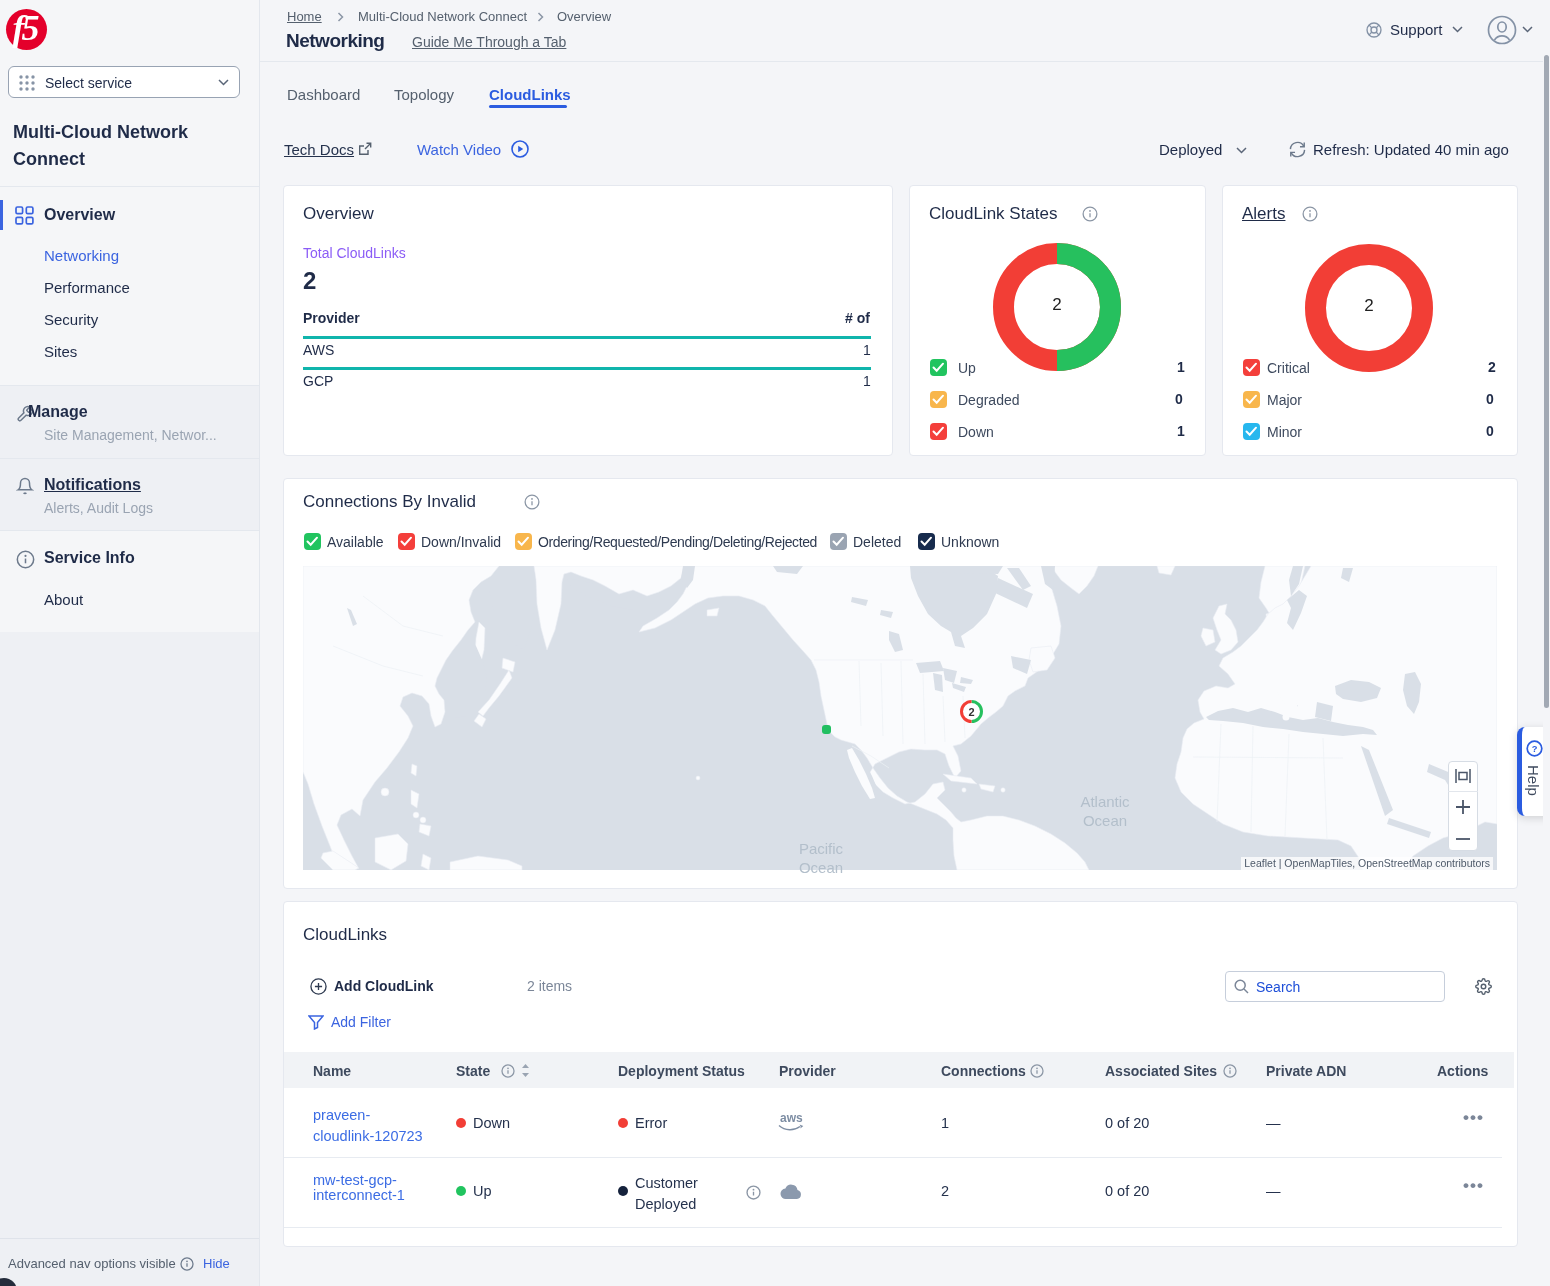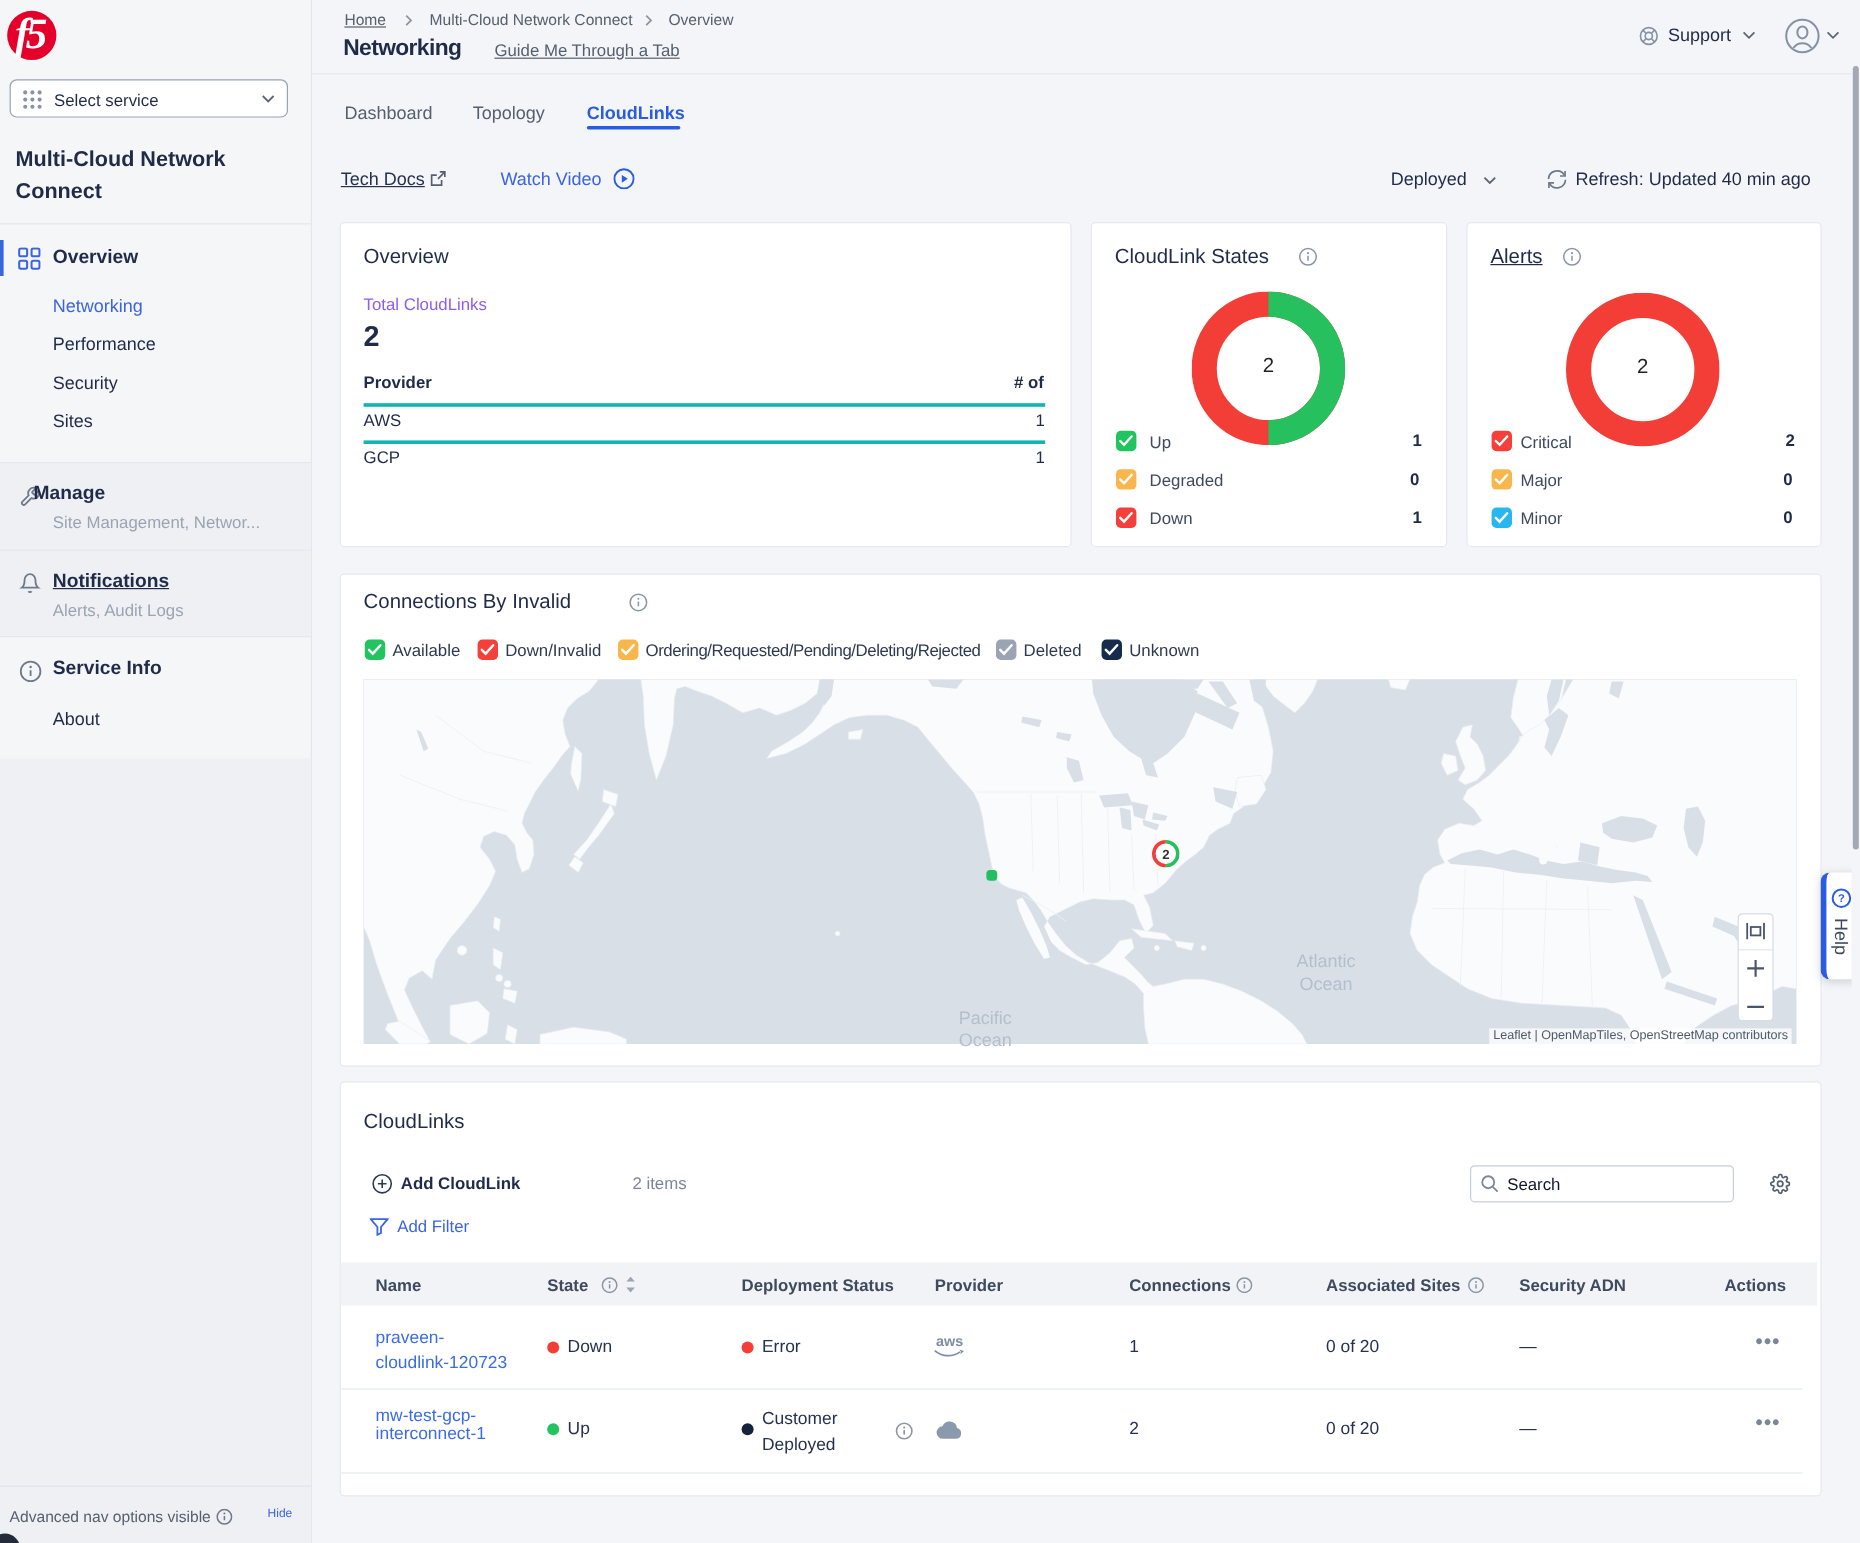--- a/index.html
+++ b/index.html
@@ -86,21 +86,21 @@
 
   <div class="abs" style="left:0;top:632px;width:259px;height:654px;background:#eef0f4;"></div>
 
   <div class="abs" style="left:0;top:1238px;width:259px;height:48px;background:#eef0f4;border-top:1px solid #dfe3ea;"></div>
   <div class="abs" style="left:8px;top:1256px;font-size:13px;color:#55606e;">Advanced nav options visible</div>
   <svg class="abs" style="left:180px;top:1257px;" width="14" height="14" viewBox="0 0 20 20">
       <circle cx="10" cy="10" r="8.6" fill="none" stroke="#6d7a8c" stroke-width="1.8"></circle>
       <circle cx="10" cy="6.2" r="1.2" fill="#6d7a8c"></circle>
       <path d="M10 9v5" stroke="#6d7a8c" stroke-width="1.8"></path>
     </svg>
-  <div class="abs" style="left:203px;top:1256px;font-size:10px;color:#3b64e0;margin-left:20px;">Hide</div>
+  <div class="abs" style="left:203px;top:1256px;font-size:13px;color:#3b64e0;">Hide</div>
   <div class="abs" style="left:-9px;top:1278px;width:26px;height:26px;border-radius:50%;background:#242c3b;"></div>
 </div>
 
 <div class="abs" style="left:260px;top:0;width:1290px;height:62px;border-bottom:1px solid #e4e8ee;"></div>
 <div class="abs" style="left:287px;top:9px;font-size:13px;color:#55606e;">
   <span style="text-decoration:underline;">Home</span>
 </div>
 <svg class="abs" style="left:337px;top:12px;" width="8" height="10" viewBox="0 0 8 10">
     <path d="M1.5 1l4 4-4 4" fill="none" stroke="#8b96a5" stroke-width="1.5"></path>
   </svg>
@@ -451,21 +451,21 @@
     <circle cx="9" cy="9" r="8" fill="none" stroke="#2e3a50" stroke-width="1.4"></circle>
     <path d="M9 5.2v7.6M5.2 9h7.6" stroke="#2e3a50" stroke-width="1.4"></path>
   </svg>
 <div class="abs navy" style="left:334px;top:978px;font-size:14px;font-weight:bold;">Add CloudLink</div>
 <div class="abs" style="left:527px;top:978px;font-size:14px;color:#7b8698;">2 items</div>
 <div class="abs" style="left:1225px;top:971px;width:220px;height:31px;background:#fff;border:1px solid #c6cedb;border-radius:4px;"></div>
 <svg class="abs" style="left:1234px;top:979px;" width="15" height="15" viewBox="0 0 15 15">
     <circle cx="6.2" cy="6.2" r="5" fill="none" stroke="#7b8698" stroke-width="1.5"></circle>
     <path d="M10 10l4 4" stroke="#7b8698" stroke-width="1.5"></path>
   </svg>
-<div class="abs" style="left:1256px;top:979px;font-size:14px;color:#0f172a;">Search</div>
+<div class="abs" style="left:1256px;top:979px;font-size:14px;color:#1d4ed8;">Search</div>
 <svg class="abs" style="left:1475px;top:978px;" width="17" height="17" viewBox="0 0 24 24">
     <g fill="none" stroke="#55606e" stroke-width="2">
       <circle cx="12" cy="12" r="3.2"></circle>
       <path d="M19.4 15a1.7 1.7 0 0 0 .34 1.87l.06.06a2 2 0 1 1-2.83 2.83l-.06-.06a1.7 1.7 0 0 0-1.87-.34 1.7 1.7 0 0 0-1 1.55V21a2 2 0 1 1-4 0v-.09a1.7 1.7 0 0 0-1.11-1.55 1.7 1.7 0 0 0-1.87.34l-.06.06a2 2 0 1 1-2.83-2.83l.06-.06a1.7 1.7 0 0 0 .34-1.87 1.7 1.7 0 0 0-1.55-1H3a2 2 0 1 1 0-4h.09a1.7 1.7 0 0 0 1.55-1.11 1.7 1.7 0 0 0-.34-1.87l-.06-.06a2 2 0 1 1 2.83-2.83l.06.06a1.7 1.7 0 0 0 1.87.34h.08a1.7 1.7 0 0 0 1-1.55V3a2 2 0 1 1 4 0v.09a1.7 1.7 0 0 0 1 1.55 1.7 1.7 0 0 0 1.87-.34l.06-.06a2 2 0 1 1 2.83 2.83l-.06.06a1.7 1.7 0 0 0-.34 1.87v.08a1.7 1.7 0 0 0 1.55 1H21a2 2 0 1 1 0 4h-.09a1.7 1.7 0 0 0-1.55 1z"></path>
     </g>
   </svg>
 <svg class="abs" style="left:308px;top:1015px;" width="16" height="15" viewBox="0 0 16 15">
     <path d="M1 1h14l-5.5 6.5v5L6.5 14V7.5z" fill="none" stroke="#3b64e0" stroke-width="1.5"></path>
   </svg>
 <div class="abs blue" style="left:331px;top:1014px;font-size:14px;">Add Filter</div>
@@ -489,21 +489,21 @@
     <circle cx="10" cy="10" r="8.6" fill="none" stroke="#8b96a5" stroke-width="1.8"></circle>
     <circle cx="10" cy="6.2" r="1.2" fill="#8b96a5"></circle>
     <path d="M10 9v5" stroke="#8b96a5" stroke-width="1.8"></path>
   </svg>
 <div class="abs" style="left:1105px;top:1063px;font-size:14px;font-weight:bold;color:#3e4a5e;">Associated Sites</div>
 <svg class="abs" style="left:1223px;top:1064px;" width="14" height="14" viewBox="0 0 20 20">
     <circle cx="10" cy="10" r="8.6" fill="none" stroke="#8b96a5" stroke-width="1.8"></circle>
     <circle cx="10" cy="6.2" r="1.2" fill="#8b96a5"></circle>
     <path d="M10 9v5" stroke="#8b96a5" stroke-width="1.8"></path>
   </svg>
-<div class="abs" style="left:1266px;top:1063px;font-size:14px;font-weight:bold;color:#3e4a5e;">Security ADN</div>
+<div class="abs" style="left:1266px;top:1063px;font-size:14px;font-weight:bold;color:#3e4a5e;">Private ADN</div>
 <div class="abs" style="left:1437px;top:1063px;font-size:14px;font-weight:bold;color:#3e4a5e;">Actions</div>
 
 <div class="abs" style="left:313px;top:1105px;font-size:14.5px;color:#3b6ce4;line-height:21px;">praveen-<br>cloudlink-120723</div>
 <div class="abs" style="left:456px;top:1118px;width:10px;height:10px;border-radius:50%;background:#f23e36;"></div>
 <div class="abs" style="left:473px;top:1115px;font-size:14.5px;color:#25324d;">Down</div>
 <div class="abs" style="left:618px;top:1118px;width:10px;height:10px;border-radius:50%;background:#f23e36;"></div>
 <div class="abs" style="left:635px;top:1115px;font-size:14.5px;color:#25324d;">Error</div>
 <div class="abs" style="left:780px;top:1111px;font-size:12px;font-weight:bold;color:#7d8da3;letter-spacing:0;">aws</div>
 <svg class="abs" style="left:778px;top:1124px;" width="26" height="8" viewBox="0 0 26 8">
     <path d="M1 1.5c6 5.5 15 5.5 21 1" fill="none" stroke="#7d8da3" stroke-width="1.4"></path>

